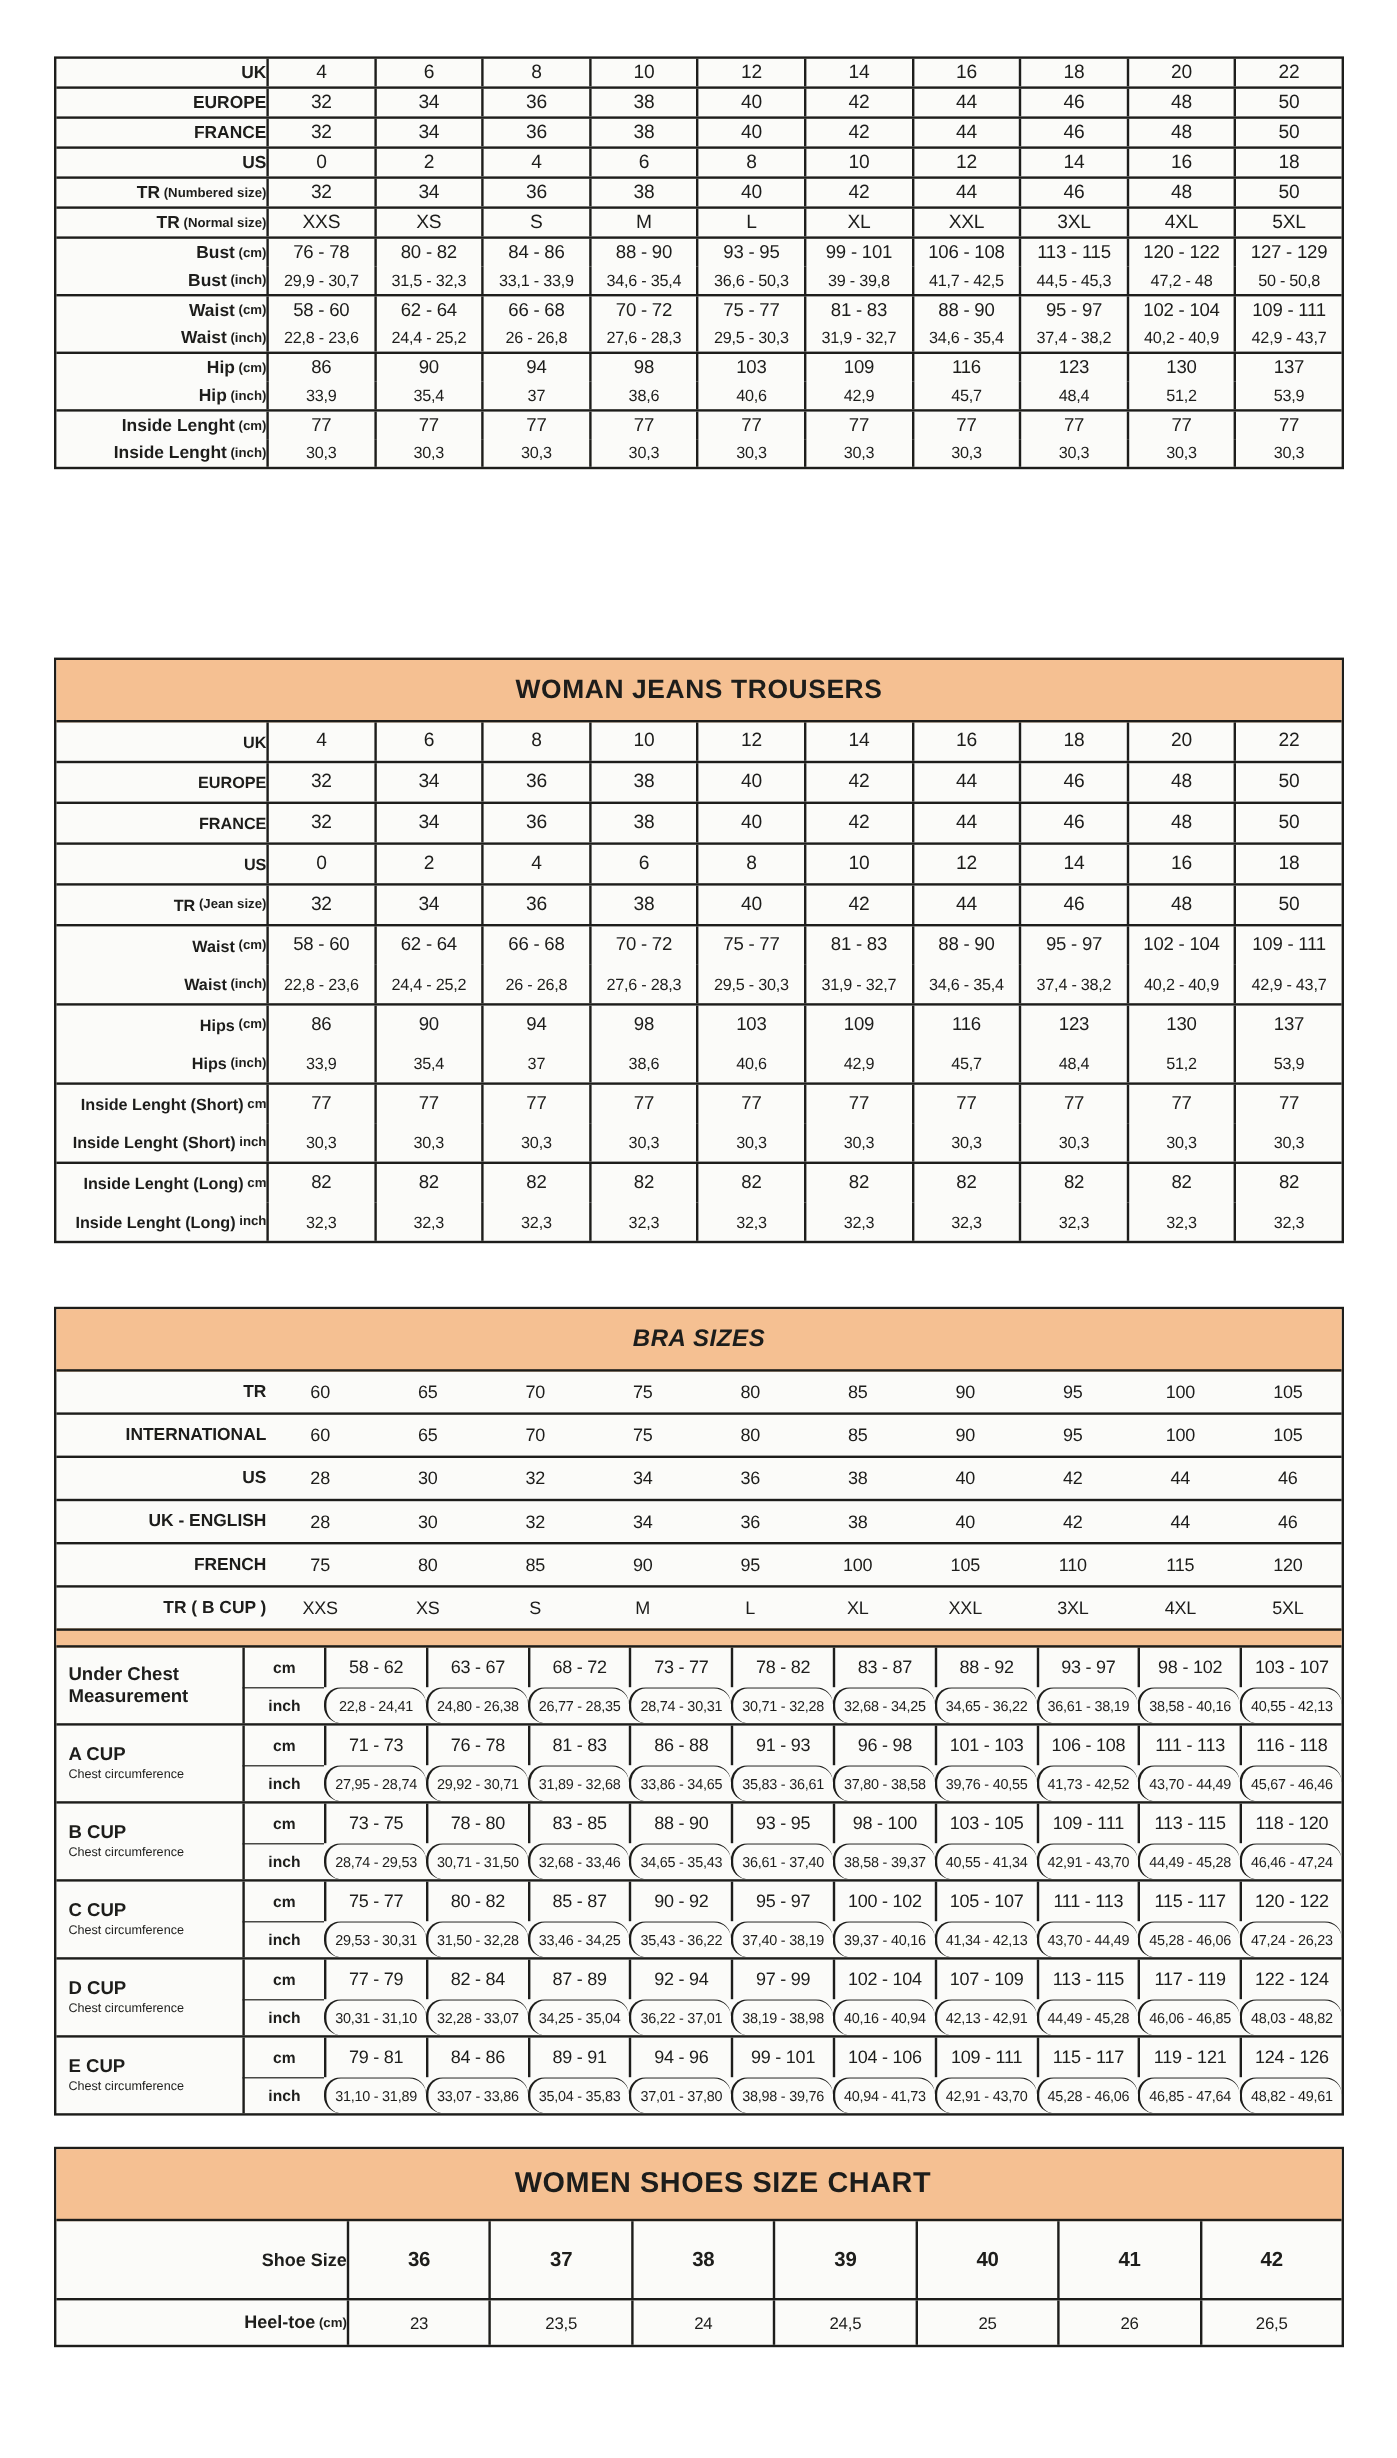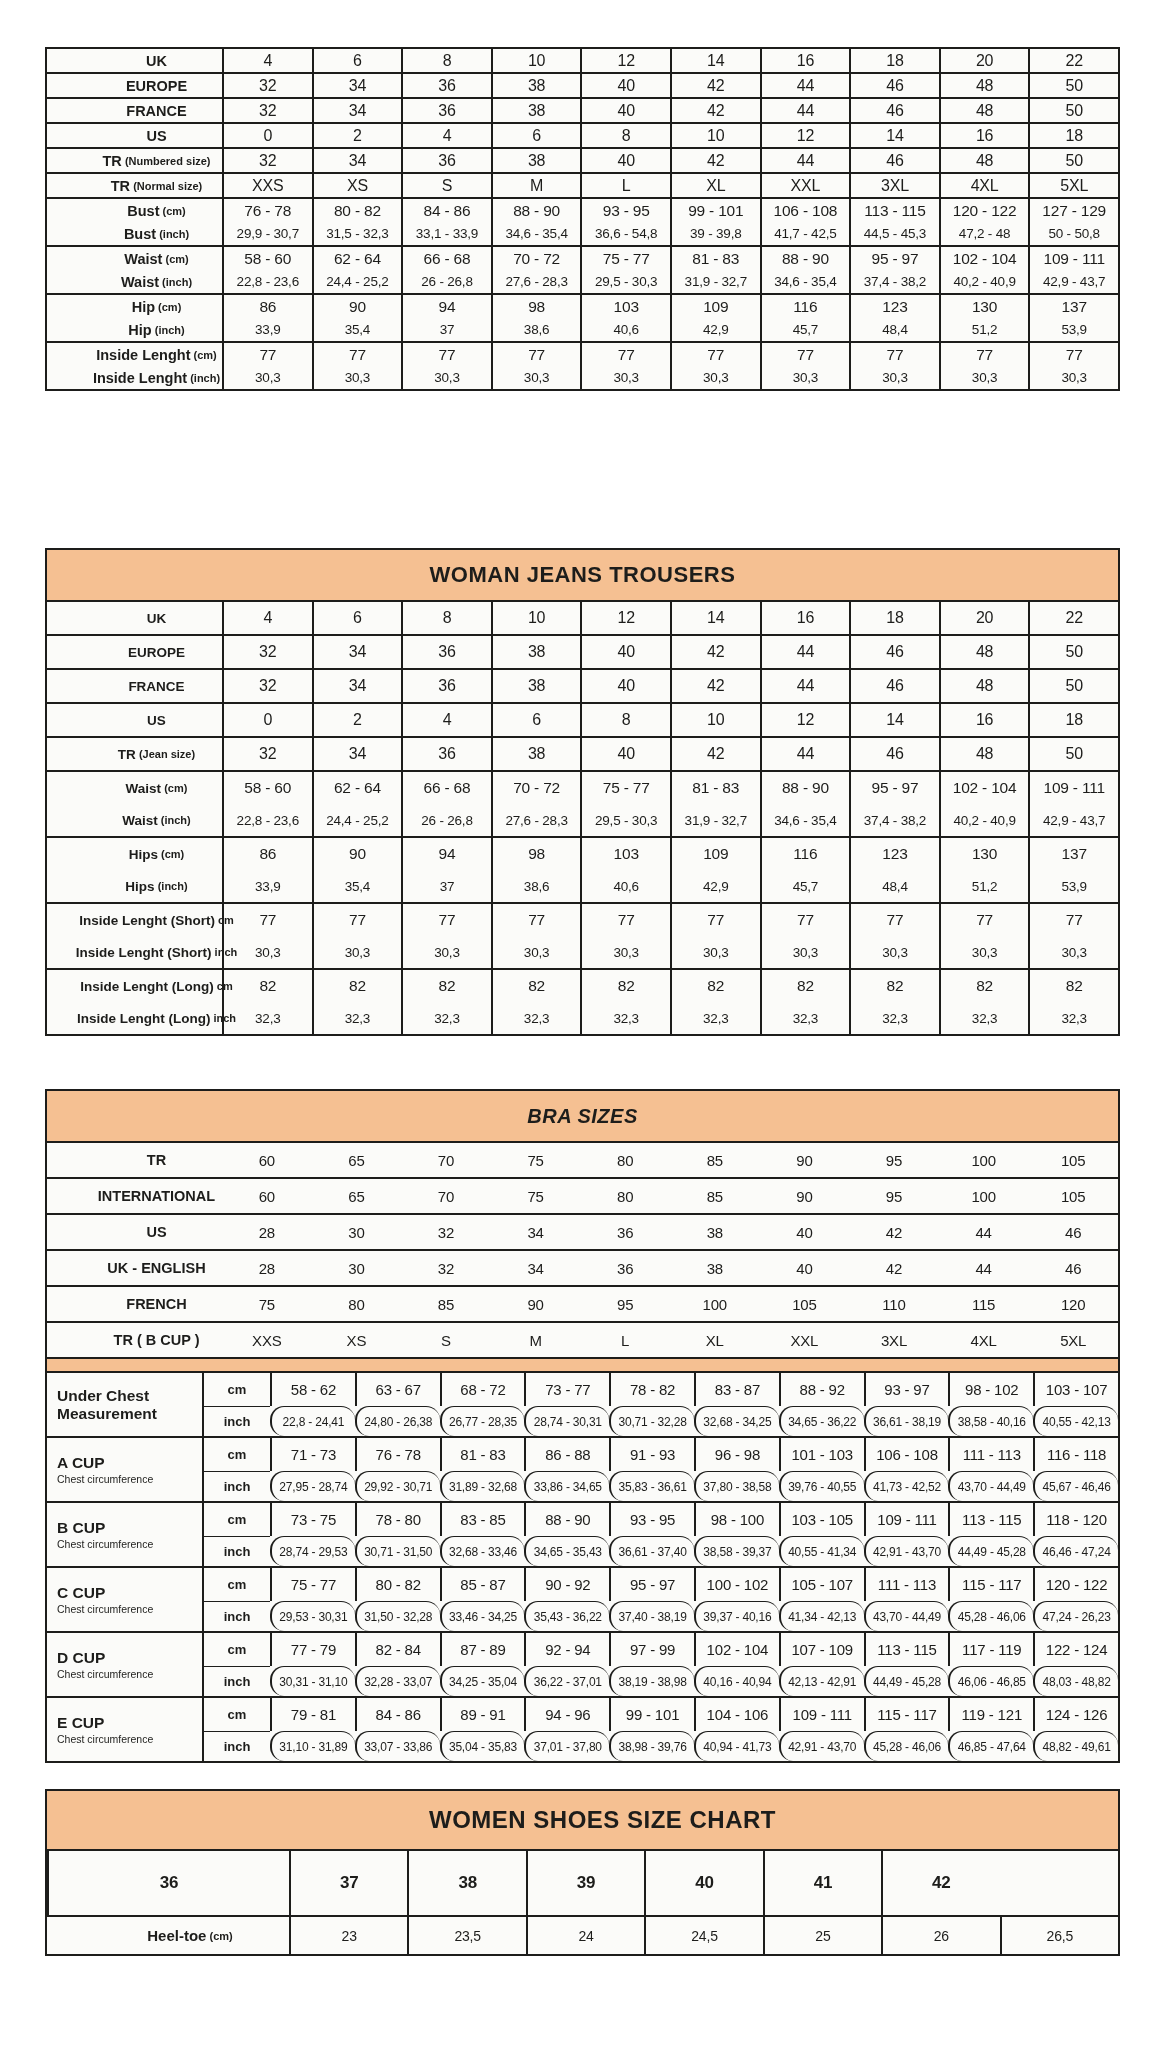--- a/index.html
+++ b/index.html
@@ -40,21 +40,21 @@
   .t4 .row{grid-template-columns:242px repeat(7,1fr);}
   .t1 .row{height:23px;}
   .t2 .row{height:32px;}
   .t3 .row{height:34px;}
   .t4 .block:first-child .row{height:64px;}
   .t4 .block:last-child .row{height:37px;}
 
   .cell{display:flex;align-items:center;justify-content:center;box-sizing:border-box;}
   .val-cell{border-left:2px solid var(--bc,#1d1d1b);font-size:16px;letter-spacing:-0.2px;white-space:nowrap;}
   .no-v .val-cell{border-left:none;}
-  .label-cell{justify-content:center;padding-left:16px;white-space:nowrap;margin-left:28px;}
+  .label-cell{justify-content:flex-end;padding-left:16px;white-space:nowrap;margin-left:28px;}
   .lab-main{font-weight:700;font-size:14.5px;}
   .t2 .lab-main{font-size:13.5px;}
   .t4 .lab-main{font-size:15px;}
   .lab-note{font-weight:700;font-size:11px;}
   .row.kind-cm .val-cell{font-size:15.5px;}
   .row.kind-inch .val-cell{font-size:13.5px;}
   .t3 .val-cell{font-size:15px;}
   .t4 .block:first-child .val-cell{font-size:17px;font-weight:700;}
   .t4 .block:last-child .val-cell{font-size:14px;}
 
@@ -208,21 +208,21 @@
         </div>
         <div class="row kind-inch">
           <div class="cell label-cell">
             <span class="lab-main">Bust</span>
             <span class="lab-note">&nbsp;(inch)</span>
           </div>
           <div class="cell val-cell">29,9 - 30,7</div>
           <div class="cell val-cell">31,5 - 32,3</div>
           <div class="cell val-cell">33,1 - 33,9</div>
           <div class="cell val-cell">34,6 - 35,4</div>
-          <div class="cell val-cell">36,6 - 54,8</div>
+          <div class="cell val-cell">36,6 - 50,3</div>
           <div class="cell val-cell">39 - 39,8</div>
           <div class="cell val-cell">41,7 - 42,5</div>
           <div class="cell val-cell">44,5 - 45,3</div>
           <div class="cell val-cell">47,2 - 48</div>
           <div class="cell val-cell">50 - 50,8</div>
         </div>
       </div>
       <div class="block">
         <div class="row kind-cm">
           <div class="cell label-cell">
@@ -837,20 +837,23 @@
     </div>
 </div>
 
 <div class="card t4">
   <div class="band">
     <div class="band-title">WOMEN SHOES SIZE CHART</div>
   </div>
   <div class="parts">
       <div class="block">
         <div class="row">
+          <div class="cell label-cell">
+            <span class="lab-main">Shoe Size</span>
+          </div>
           <div class="cell val-cell">36</div>
           <div class="cell val-cell">37</div>
           <div class="cell val-cell">38</div>
           <div class="cell val-cell">39</div>
           <div class="cell val-cell">40</div>
           <div class="cell val-cell">41</div>
           <div class="cell val-cell">42</div>
         </div>
       </div>
       <div class="block">

